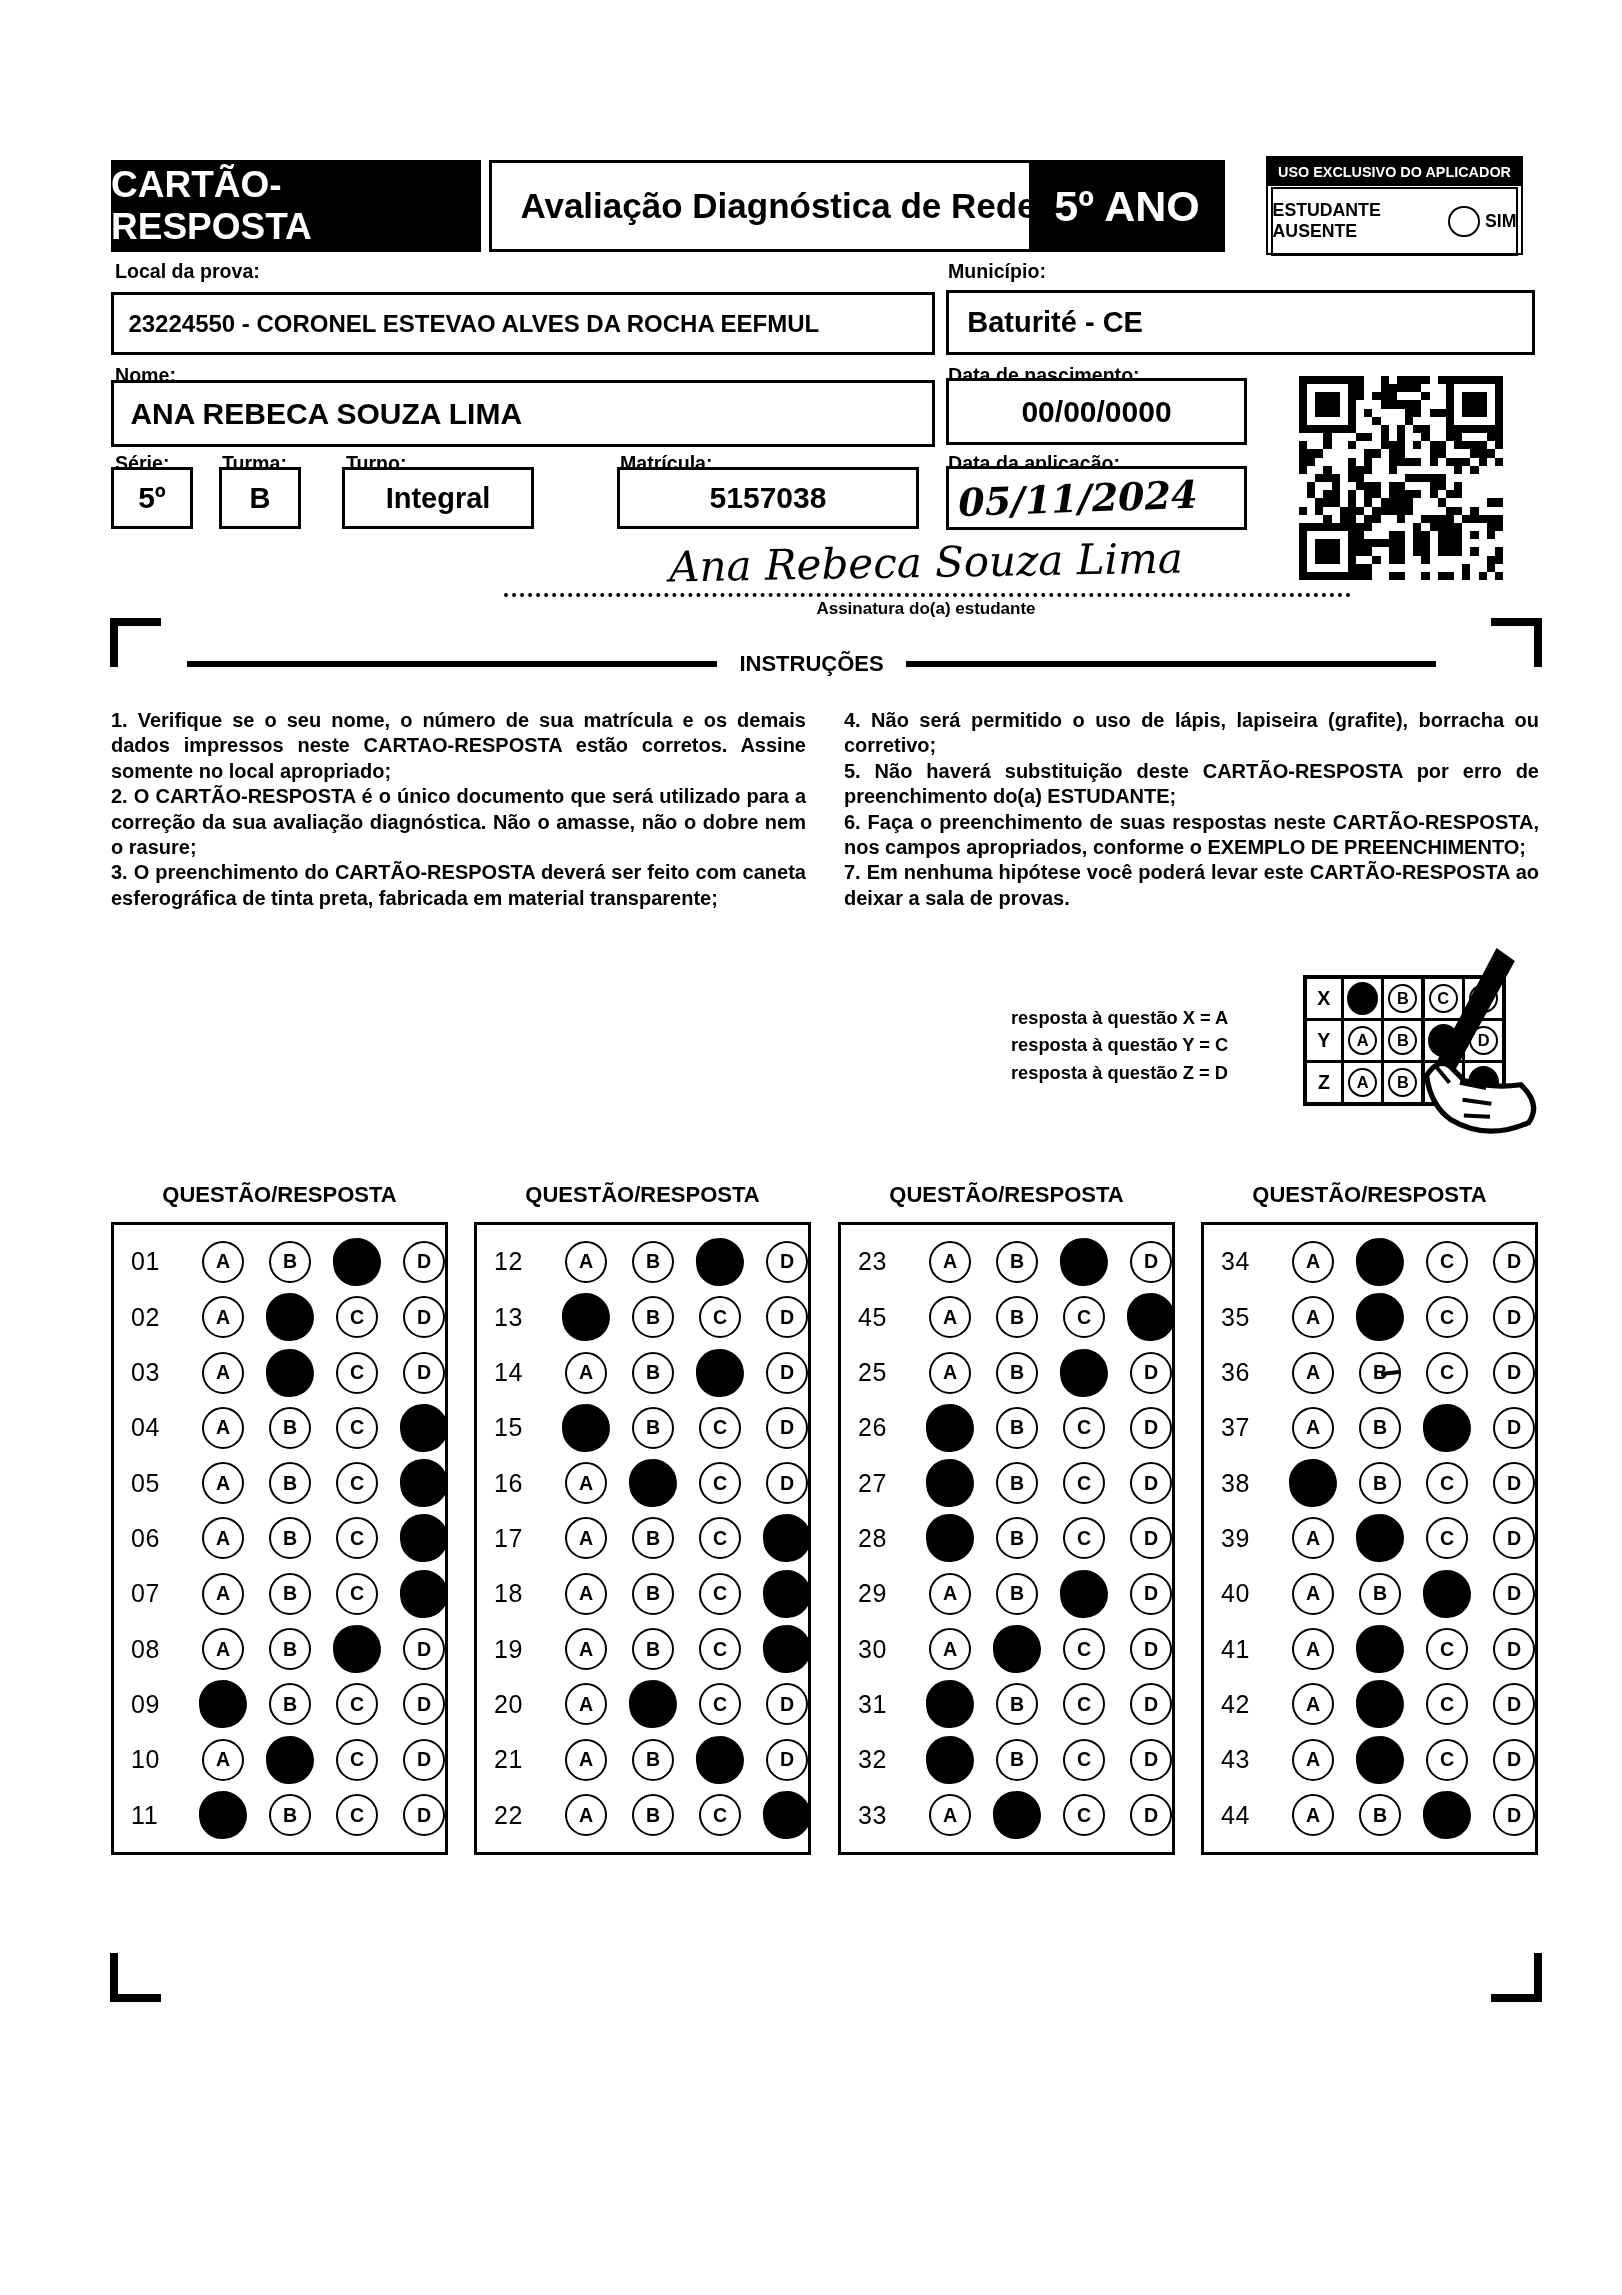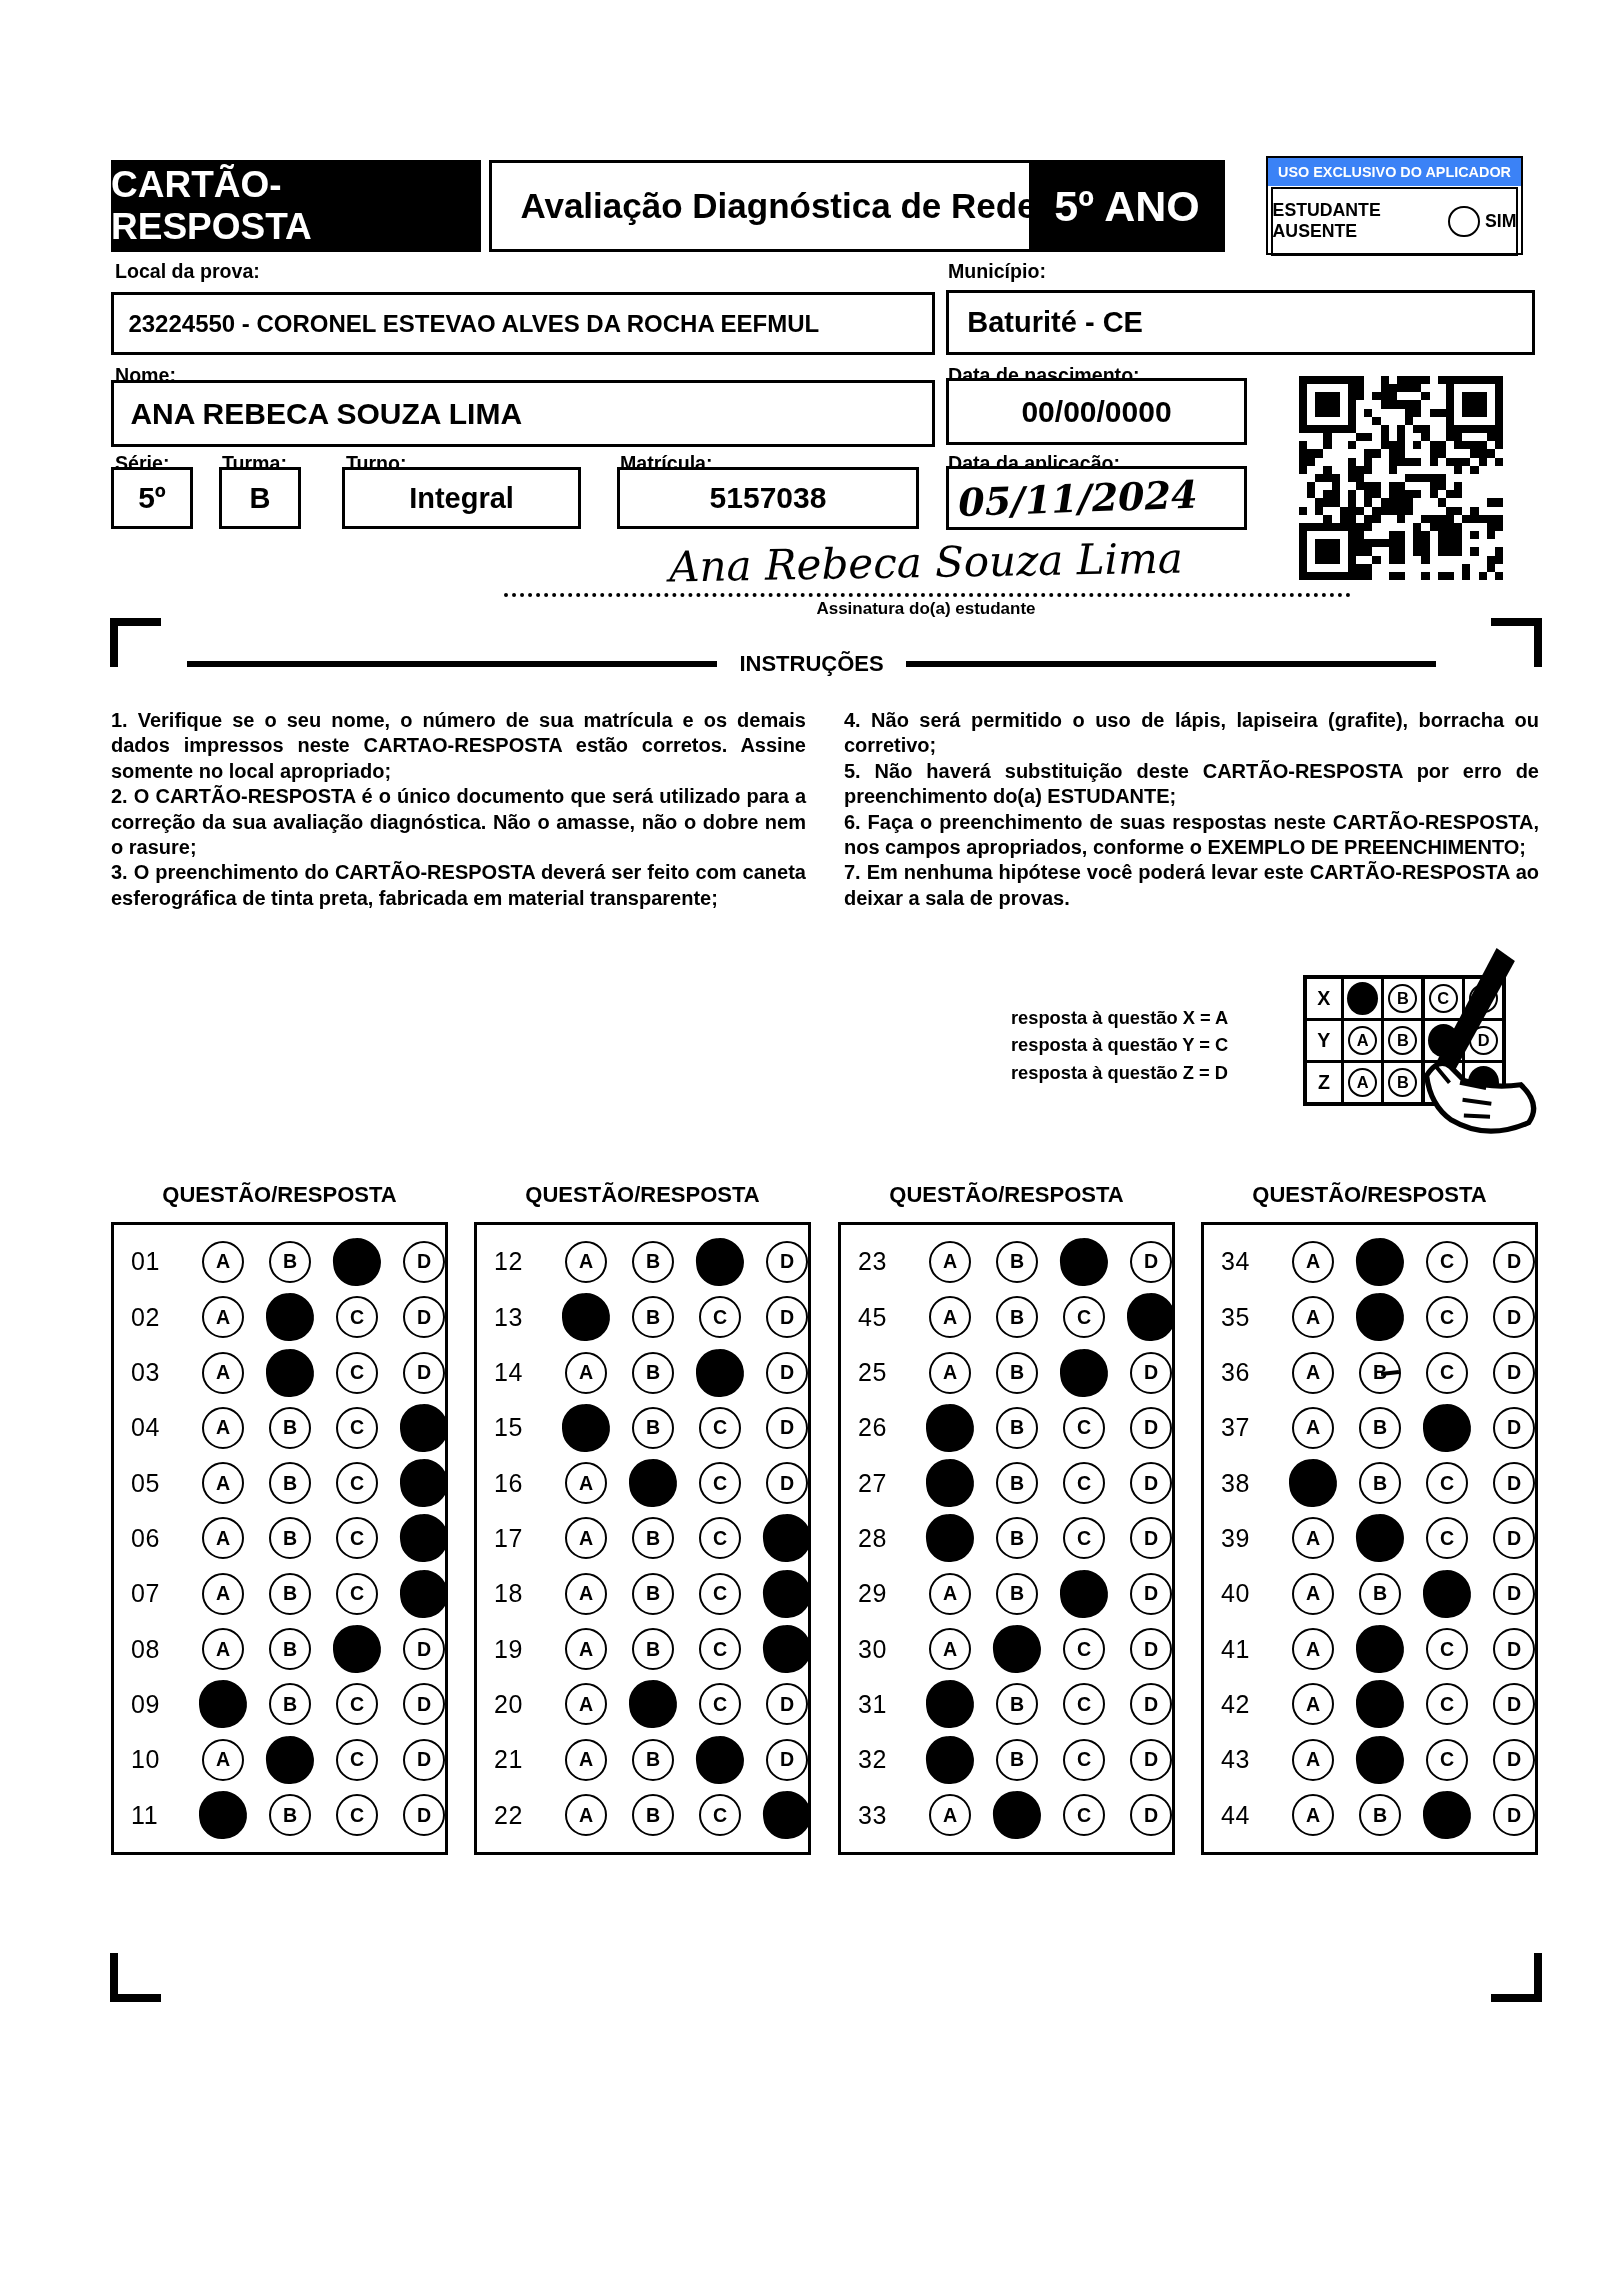--- a/index.html
+++ b/index.html
@@ -10,34 +10,34 @@
   .blackbox{position:absolute;background:#000;color:#fff;display:flex;align-items:center;
             justify-content:center;font-weight:bold;}
   .borderbox{position:absolute;background:#fff;border:3.9px solid #000;box-sizing:border-box;
              display:flex;align-items:center;font-weight:bold;}
   .field-label{position:absolute;font-size:19.6px;font-weight:bold;}
   
   #cartao-box{left:111px;top:160px;width:370px;height:92px;font-size:37px;}
   #exam-box{left:489px;top:160px;width:579px;height:92px;font-size:35px;justify-content:center;}
   #ano-box{left:1029px;top:160px;width:196px;height:92px;font-size:43px;}
   #uso-box{left:1266px;top:156px;width:257px;height:99px;border:2.6px solid #000;box-sizing:border-box;position:absolute;}
-  #uso-strip{height:27.5px;background:#3b82f6;color:#fff;font-size:14.4px;font-weight:bold;
+  #uso-strip{height:27.5px;background:#000000;color:#fff;font-size:14.4px;font-weight:bold;
              display:flex;align-items:center;justify-content:center;text-align:center;}
   #uso-body{height:65px;display:flex;align-items:center;justify-content:center;gap:5.2px;
             font-size:17.7px;font-weight:bold;border:2px solid #000;margin:1.3px 2.6px 2.6px 2.6px;}
   .sim-circle{width:27.5px;height:27.5px;border:2.6px solid #000;border-radius:50%;flex:0 0 auto;}
   
   #local-value{left:111px;top:254px;width:824px;text-align:center;font-size:27.5px;font-weight:bold;}
   #school-box{left:111px;top:292px;width:824px;height:63px;font-size:24px;padding-left:14.4px;}
   #municipio-box{left:946px;top:290px;width:589px;height:65px;font-size:29px;padding-left:18.3px;}
   #nome-box{left:111px;top:380px;width:824px;height:67px;font-size:30px;padding-left:16.4px;}
   #nasc-box{left:946px;top:378px;width:301px;height:67px;font-size:30px;justify-content:center;}
   #serie-box{left:111px;top:467px;width:82px;height:62px;font-size:30px;justify-content:center;}
   #turma-box{left:219px;top:467px;width:82px;height:62px;font-size:29px;justify-content:center;}
-  #turno-box{left:342px;top:467px;width:239px;height:62px;font-size:29px;justify-content:center;}
+  #turno-box{left:342px;top:467px;width:192px;height:62px;font-size:29px;justify-content:center;}
   #matricula-box{left:617px;top:467px;width:302px;height:62px;font-size:30px;justify-content:center;}
   #aplicacao-box{left:946px;top:466px;width:301px;height:64px;}
   .handwrite{font-family:"DejaVu Serif",serif;font-style:italic;}
   #aplicacao-value{font-size:38px;transform:rotate(-2deg);padding-left:9.2px;white-space:nowrap;}
   #qr-wrap{left:1299px;top:376px;width:204px;height:204px;}
   
   #signature-text{left:504px;top:538px;width:844px;text-align:center;font-size:42px;
                   transform:rotate(-1deg);white-space:nowrap;}
   #signature-line{left:504px;top:550px;width:847px;height:43px;border-bottom:4.6px dotted #000;}
   #signature-label{left:504px;top:599px;width:844px;text-align:center;font-size:17px;font-weight:bold;}

